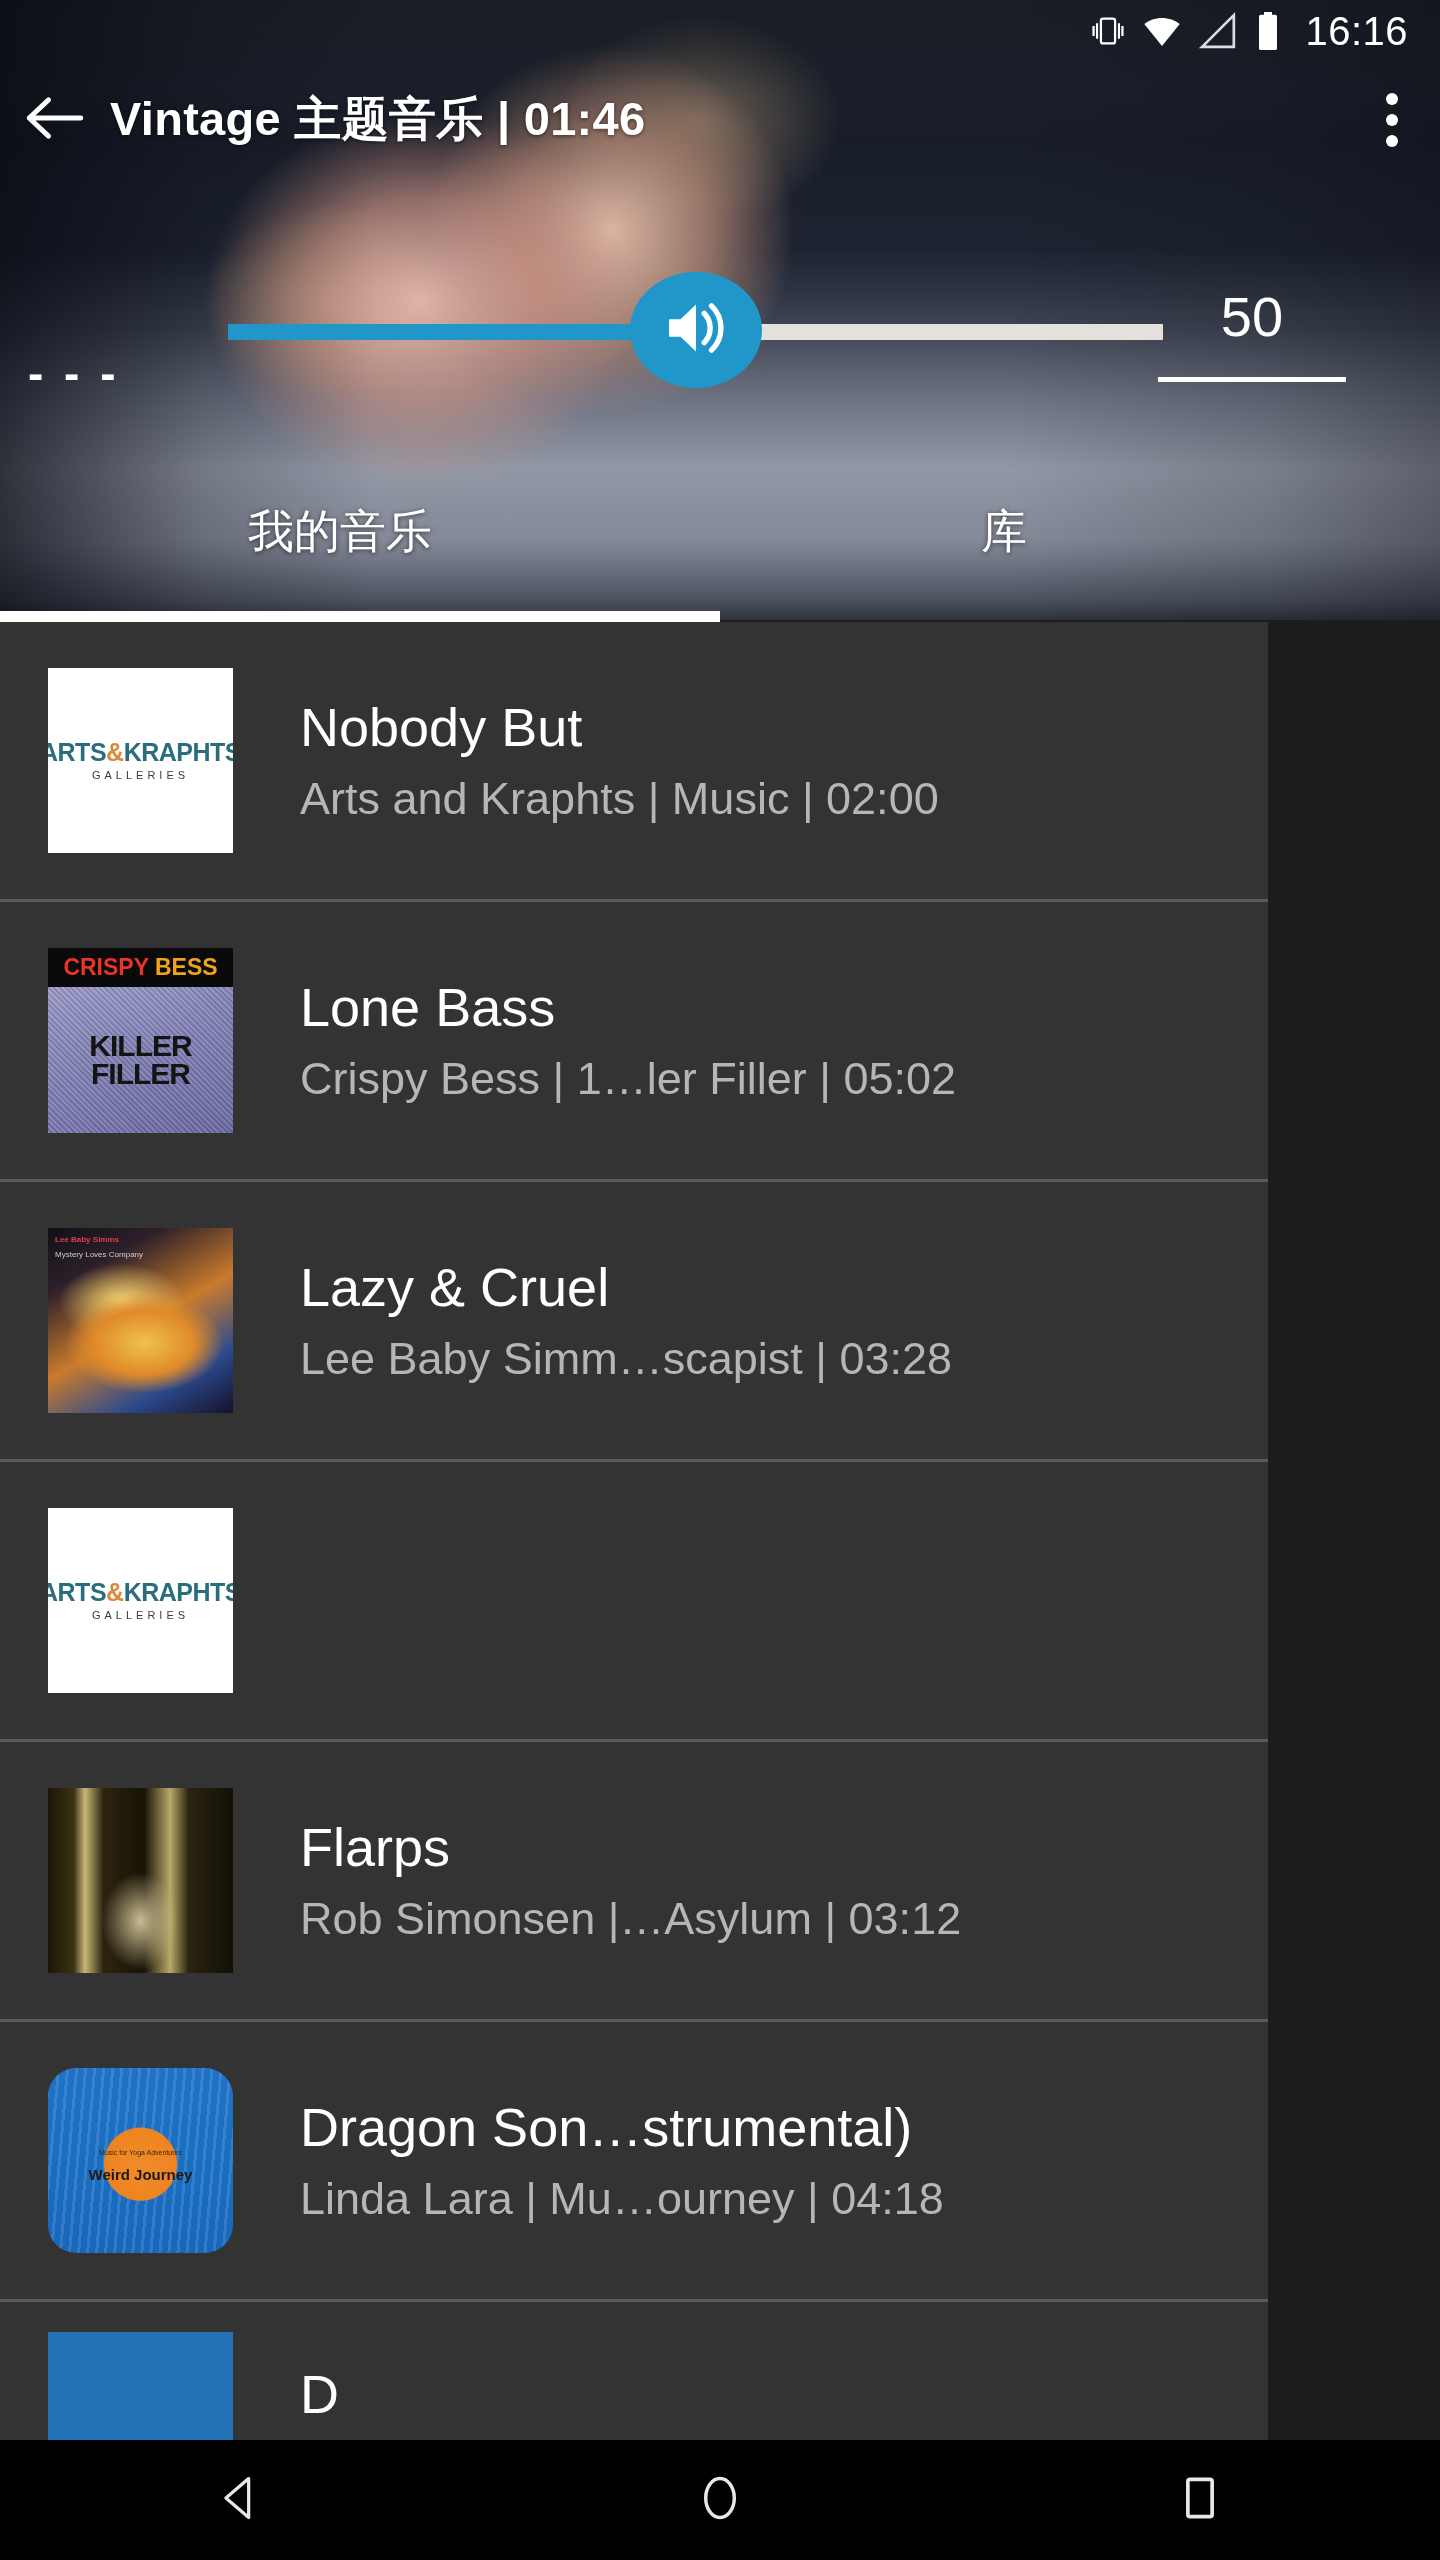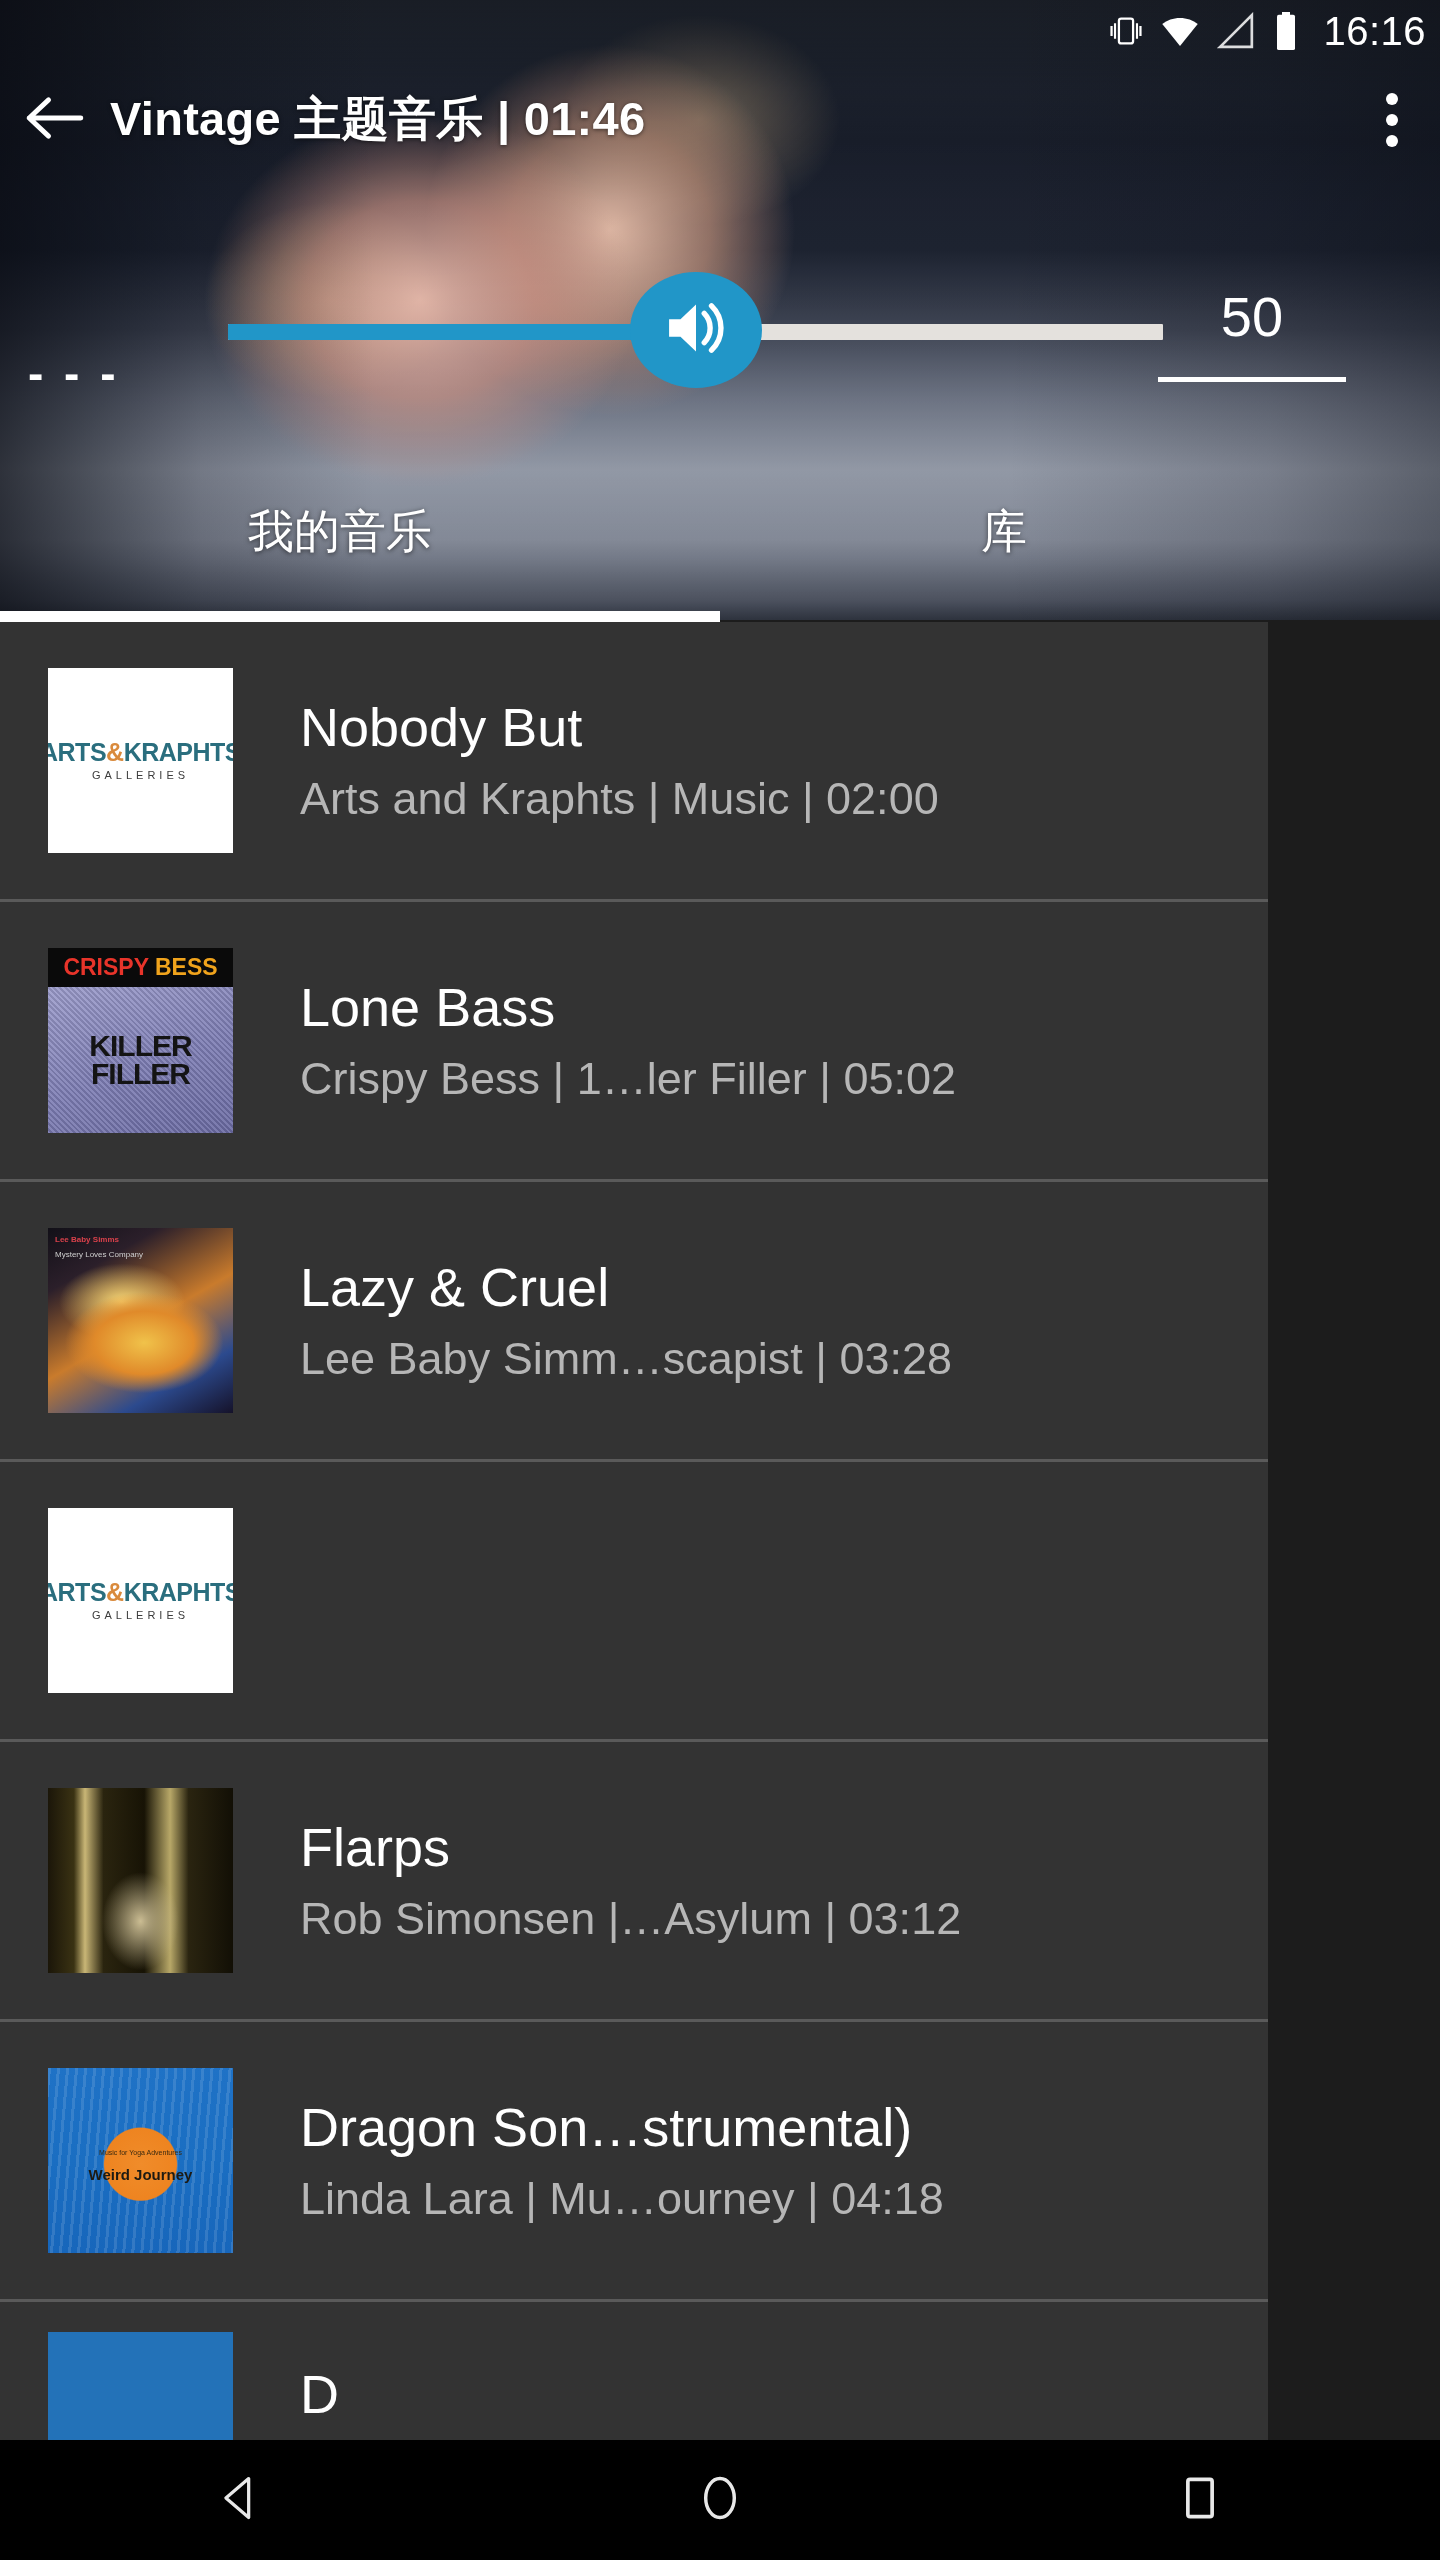--- a/index.html
+++ b/index.html
@@ -39,21 +39,21 @@
     position:absolute; inset:0;
     background:
       linear-gradient(90deg, rgba(8,10,18,0.72) 0%, rgba(8,10,18,0.22) 14%, rgba(0,0,0,0.0) 26%, rgba(0,0,0,0.0) 70%, rgba(10,12,20,0.18) 88%, rgba(10,12,20,0.40) 100%),
       linear-gradient(180deg, rgba(0,0,0,0.42) 0px, rgba(0,0,0,0.18) 90px, rgba(0,0,0,0.05) 200px, rgba(0,0,0,0.0) 330px, rgba(0,0,0,0.10) 560px, rgba(0,0,0,0.22) 620px);
   }
 
   
   .statusbar {
     position:absolute; left:0; top:0; width:1440px; height:62px;
     display:flex; align-items:center; justify-content:flex-end;
-    padding-right:14px; gap:18px;
+    padding-right:32px; gap:18px;
     z-index:6;
   }
   .sb-icon { display:flex; align-items:center; }
   .sb-time {
     color:#fff; font-size:40px; font-weight:400; letter-spacing:0.5px;
     margin-left:6px; line-height:1;
   }
 
   
   .actionbar {
@@ -193,20 +193,21 @@
       linear-gradient(90deg,#1b1609 0%,#3a3213 14%,#c9b676 20%,#2a240f 30%,#171305 52%,#b8a868 66%,#2a2410 76%,#120f05 100%),
       linear-gradient(180deg,#171305 0%,#2b2410 45%,#1a1508 100%);
   }
 
   .art-dl {
     background:
       radial-gradient(circle 62px at 50% 52%, #f08c2a 0%, #ee8420 58%, rgba(0,0,0,0) 60%),
       repeating-linear-gradient(95deg, rgba(255,255,255,0.12) 0 3px, rgba(0,0,0,0.0) 3px 9px),
       linear-gradient(180deg,#1f72c6 0%,#1a6ec2 50%,#1766bb 100%);
     position:relative;
+    border-radius:28px;
   }
   .dl-t1{ position:absolute; left:50%; top:44%; transform:translateX(-50%); font-size:7px; color:#3b2a10; white-space:nowrap; }
   .dl-t2{ position:absolute; left:50%; top:53%; transform:translateX(-50%); font-size:15px; color:#1d1a12; font-weight:700; white-space:nowrap; }
 
   .art-blue { background:#2372b8; }
 
   
   .navbar {
     position:absolute; left:0; bottom:0; width:1440px; height:120px;
     background:#000; display:flex; align-items:center; justify-content:space-around;

